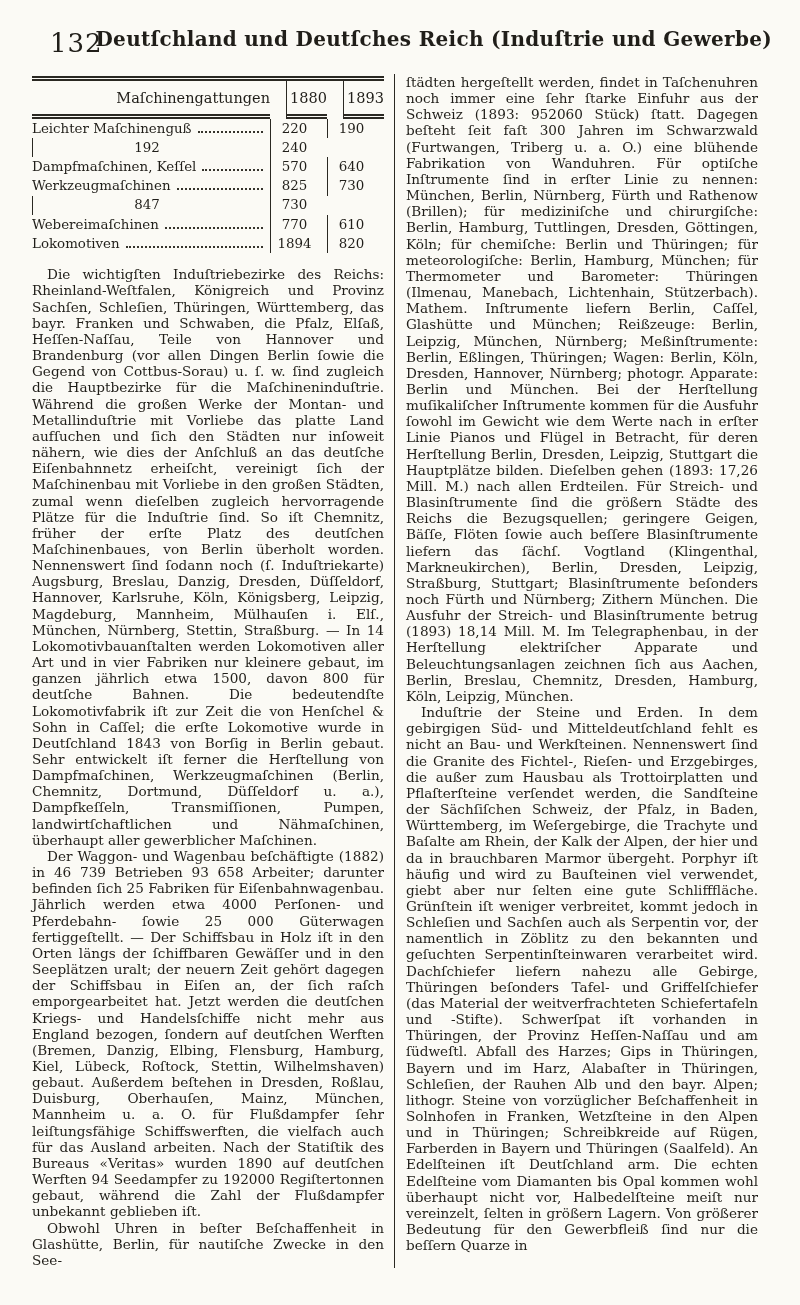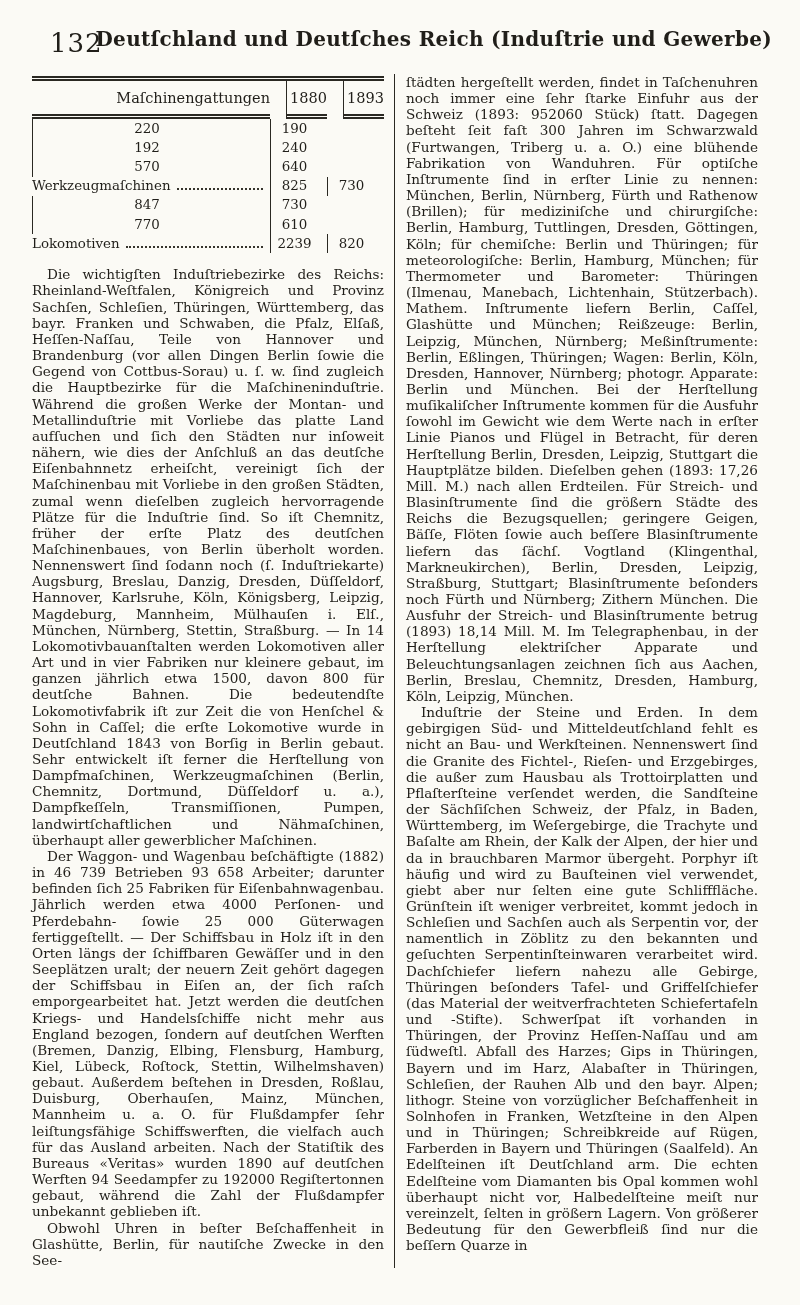--- a/index.html
+++ b/index.html
@@ -51,57 +51,75 @@
 
     <div class="col col-left">
 
       <div class="tbl">
         <div class="tr th">
           <div class="td lbl">Maſchinengattungen</div>
           <div class="td num">1880</div>
           <div class="td num">1893</div>
         </div>
         <div class="tr">
+          <div class="td lbl">
+              <div class="lblwrap">
+                <span class="rl">Leichter Maſchinenguß</span>
+                <span class="leader"></span>
+              </div>
+            </div>
           <div class="td num">220</div>
           <div class="td num">190</div>
         </div>
         <div class="tr">
           <div class="td num">192</div>
           <div class="td num">240</div>
         </div>
         <div class="tr">
+          <div class="td lbl">
+              <div class="lblwrap">
+                <span class="rl">Dampfmaſchinen, Keſſel</span>
+                <span class="leader"></span>
+              </div>
+            </div>
           <div class="td num">570</div>
           <div class="td num">640</div>
         </div>
         <div class="tr">
           <div class="td lbl">
               <div class="lblwrap">
                 <span class="rl">Werkzeugmaſchinen</span>
                 <span class="leader"></span>
               </div>
             </div>
           <div class="td num">825</div>
           <div class="td num">730</div>
         </div>
         <div class="tr">
           <div class="td num">847</div>
           <div class="td num">730</div>
         </div>
         <div class="tr">
+          <div class="td lbl">
+              <div class="lblwrap">
+                <span class="rl">Webereimaſchinen</span>
+                <span class="leader"></span>
+              </div>
+            </div>
           <div class="td num">770</div>
           <div class="td num">610</div>
         </div>
         <div class="tr">
           <div class="td lbl">
               <div class="lblwrap">
                 <span class="rl">Lokomotiven</span>
                 <span class="leader"></span>
               </div>
             </div>
-          <div class="td num">2239</div>
+          <div class="td num">1894</div>
           <div class="td num">820</div>
         </div>
       </div>
 
       <p class="ind">Die wichtigſten Induſtriebezirke des Reichs: Rheinland-Weſtfalen, Königreich und Provinz Sachſen, Schleſien, Thüringen, Württemberg, das bayr. Franken und Schwaben, die Pfalz, Elſaß, Heſſen-Naſſau, Teile von Hannover und Brandenburg (vor allen Dingen Berlin ſowie die Gegend von Cottbus-Sorau) u. ſ. w. ſind zugleich die Hauptbezirke für die Maſchineninduſtrie. Während die großen Werke der Montan- und Metallinduſtrie mit Vorliebe das platte Land aufſuchen und ſich den Städten nur inſoweit nähern, wie dies der Anſchluß an das deutſche Eiſenbahnnetz erheiſcht, vereinigt ſich der Maſchinenbau mit Vorliebe in den großen Städten, zumal wenn dieſelben zugleich hervorragende Plätze für die Induſtrie ſind. So iſt Chemnitz, früher der erſte Platz des deutſchen Maſchinenbaues, von Berlin überholt worden. Nennenswert ſind ſodann noch (ſ. Induſtriekarte) Augsburg, Breslau, Danzig, Dresden, Düſſeldorf, Hannover, Karlsruhe, Köln, Königsberg, Leipzig, Magdeburg, Mannheim, Mülhauſen i. Elſ., München, Nürnberg, Stettin, Straßburg. — In 14 Lokomotivbauanſtalten werden Lokomotiven aller Art und in vier Fabriken nur kleinere gebaut, im ganzen jährlich etwa 1500, davon 800 für deutſche Bahnen. Die bedeutendſte Lokomotivfabrik iſt zur Zeit die von Henſchel &amp; Sohn in Caſſel; die erſte Lokomotive wurde in Deutſchland 1843 von Borſig in Berlin gebaut. Sehr entwickelt iſt ferner die Herſtellung von Dampfmaſchinen, Werkzeugmaſchinen (Berlin, Chemnitz, Dortmund, Düſſeldorf u. a.), Dampfkeſſeln, Transmiſſionen, Pumpen, landwirtſchaftlichen und Nähmaſchinen, überhaupt aller gewerblicher Maſchinen.</p>
       <p class="ind">Der Waggon- und Wagenbau beſchäftigte (1882) in 46 739 Betrieben 93 658 Arbeiter; darunter befinden ſich 25 Fabriken für Eiſenbahnwagenbau. Jährlich werden etwa 4000 Perſonen- und Pferdebahn- ſowie 25 000 Güterwagen fertiggeſtellt. — Der Schiffsbau in Holz iſt in den Orten längs der ſchiffbaren Gewäſſer und in den Seeplätzen uralt; der neuern Zeit gehört dagegen der Schiffsbau in Eiſen an, der ſich raſch emporgearbeitet hat. Jetzt werden die deutſchen Kriegs- und Handelsſchiffe nicht mehr aus England bezogen, ſondern auf deutſchen Werften (Bremen, Danzig, Elbing, Flensburg, Hamburg, Kiel, Lübeck, Roſtock, Stettin, Wilhelmshaven) gebaut. Außerdem beſtehen in Dresden, Roßlau, Duisburg, Oberhauſen, Mainz, München, Mannheim u. a. O. für Flußdampfer ſehr leiſtungsfähige Schiffswerften, die vielfach auch für das Ausland arbeiten. Nach der Statiſtik des Bureaus «Veritas» wurden 1890 auf deutſchen Werften 94 Seedampfer zu 192000 Regiſtertonnen gebaut, während die Zahl der Flußdampfer unbekannt geblieben iſt.</p>
       <p class="ind">Obwohl Uhren in beſter Beſchaffenheit in Glashütte, Berlin, für nautiſche Zwecke in den See-</p>
     </div>
 
     <div class="col col-right">

